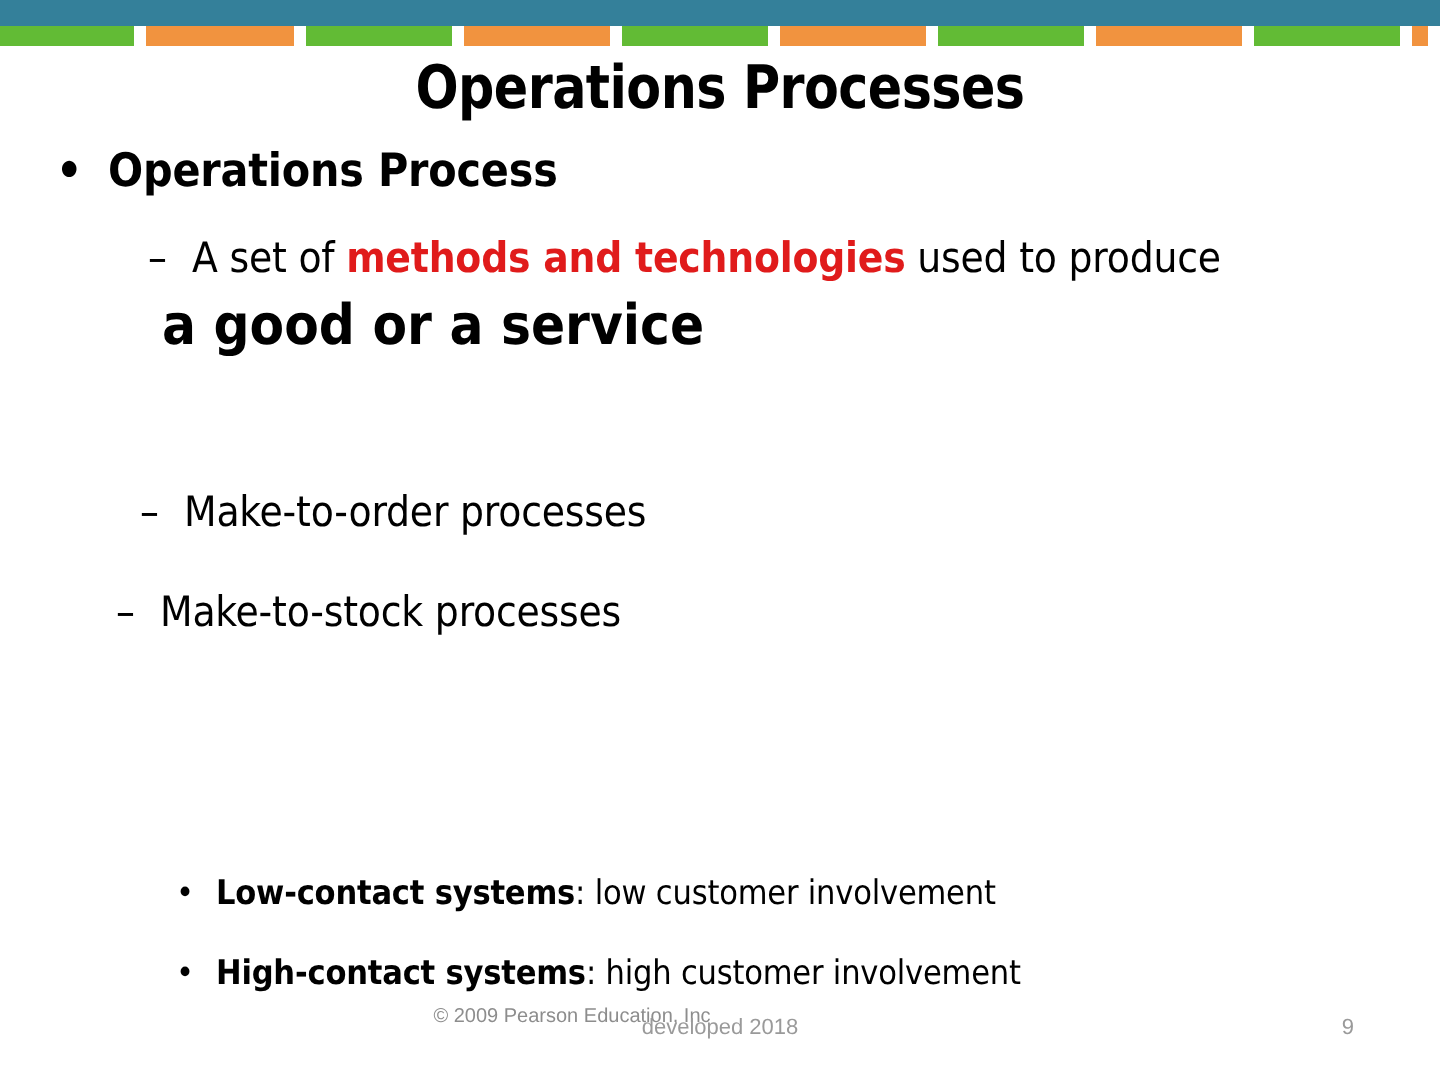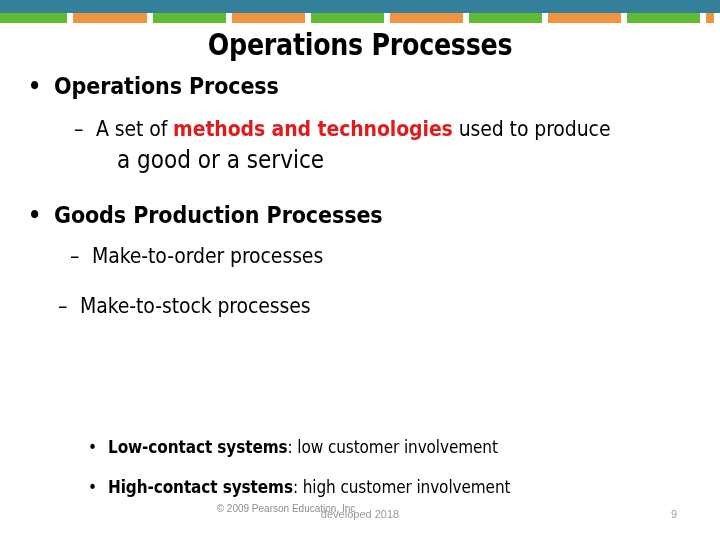--- a/index.html
+++ b/index.html
@@ -123,23 +123,22 @@
     color: #E01B1B;
     font-weight: bold;
   }
   .bold-term {
     font-weight: bold;
     text-align: right;
   }
 
   .cont {
     
-    font-size: 24px;
-    font-weight: normal;
-    margin-left: 36px;
+    font-size: 28px;
+    font-weight: bold;
   }
 
   
   .footer-copyright {
     position: absolute;
     left: 0;
     top: 503px;
     width: 572px;
     text-align: center;
     font-size: 10px;
@@ -195,23 +194,20 @@
     </div>
 
     <div class="line lvl2" style="left:74px; top:51px;">
       <span class="dash">–</span><span>A set of </span><span class="hl-red">methods and technologies</span><span> used to produce</span>
     </div>
 
     <div class="line cont" style="left:81px; top:80px;">
       <span>a good or a service</span>
     </div>
 
-    <div class="line lvl1" style="left:28px; top:136px;">
-      <span class="bullet">•</span><span>Goods Production Processes</span>
-    </div>
 
     <div class="line lvl2" style="left:58px; top:178px;margin-left:12px;">
       <span class="dash">–</span><span>Make-to-order processes</span>
     </div>
 
     <div class="line lvl2" style="left:58px; top:228px;">
       <span class="dash">–</span><span>Make-to-stock processes</span>
     </div>
 
 

